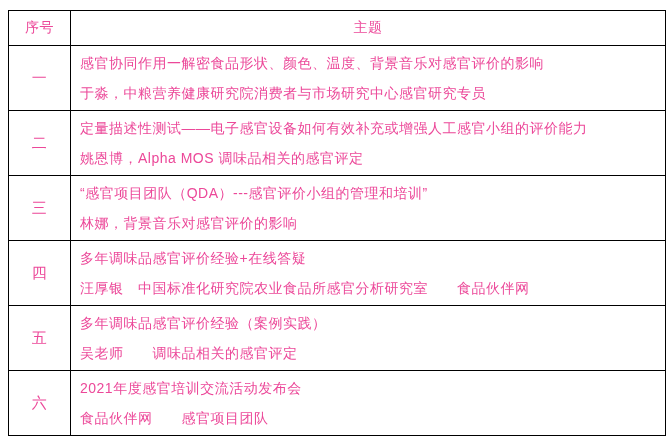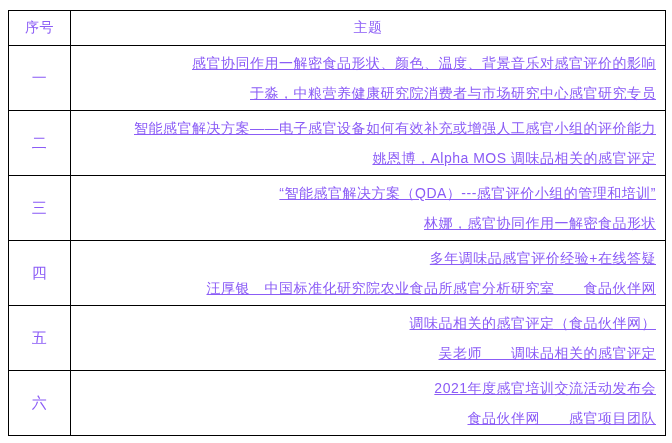--- a/index.html
+++ b/index.html
@@ -14,21 +14,21 @@
     width: 672px; height: 443px;
     background: #ffffff;
   }
   table.schedule {
     position: absolute;
     left: 8px; top: 10px;
     width: 658px;
     border-collapse: collapse;
     table-layout: fixed;
     font-size: 14px;
-    color: #8b5cf6;
+    color: #ec4899;
     letter-spacing: 0.5px;
   }
   table.schedule th,
   table.schedule td {
     border: 1px solid #000000;
     background: #ffffff;
     vertical-align: middle;
   }
   col.c-num { width: 62px; }
   tr.header-row th {
@@ -38,22 +38,21 @@
     font-size: 14px;
   }
   td.num-cell {
     height: 65px;
     text-align: center;
     font-size: 15px;
   }
   td.topic-cell {
     height: 65px;
     padding: 0 9px;
-    text-align: right;
-    text-decoration: underline;
+    text-align: left;
   }
   .topic-line {
     line-height: 30px;
     white-space: nowrap;
     overflow: hidden;
   }
 </style>
 </head>
 <body>
 
@@ -73,45 +72,45 @@
       <td class="num-cell">一</td>
       <td class="topic-cell">
         <div class="topic-line">感官协同作用一解密食品形状、颜色、温度、背景音乐对感官评价的影响</div>
         <div class="topic-line">于淼，中粮营养健康研究院消费者与市场研究中心感官研究专员</div>
       </td>
     </tr>
 
     <tr>
       <td class="num-cell">二</td>
       <td class="topic-cell">
-        <div class="topic-line">智能感官解决方案——电子感官设备如何有效补充或增强人工感官小组的评价能力</div>
+        <div class="topic-line">定量描述性测试——电子感官设备如何有效补充或增强人工感官小组的评价能力</div>
         <div class="topic-line">姚恩博，Alpha MOS 调味品相关的感官评定</div>
       </td>
     </tr>
 
     <tr>
       <td class="num-cell">三</td>
       <td class="topic-cell">
-        <div class="topic-line">“智能感官解决方案（QDA）---感官评价小组的管理和培训”</div>
-        <div class="topic-line">林娜，感官协同作用一解密食品形状</div>
+        <div class="topic-line">“感官项目团队（QDA）---感官评价小组的管理和培训”</div>
+        <div class="topic-line">林娜，背景音乐对感官评价的影响</div>
       </td>
     </tr>
 
     <tr>
       <td class="num-cell">四</td>
       <td class="topic-cell">
         <div class="topic-line">多年调味品感官评价经验+在线答疑</div>
         <div class="topic-line">汪厚银　中国标准化研究院农业食品所感官分析研究室　　食品伙伴网</div>
       </td>
     </tr>
 
     <tr>
       <td class="num-cell">五</td>
       <td class="topic-cell">
-        <div class="topic-line">调味品相关的感官评定（食品伙伴网）</div>
+        <div class="topic-line">多年调味品感官评价经验（案例实践）</div>
         <div class="topic-line">吴老师　　调味品相关的感官评定</div>
       </td>
     </tr>
 
     <tr>
       <td class="num-cell">六</td>
       <td class="topic-cell">
         <div class="topic-line">2021年度感官培训交流活动发布会</div>
         <div class="topic-line">食品伙伴网　　感官项目团队</div>
       </td>

